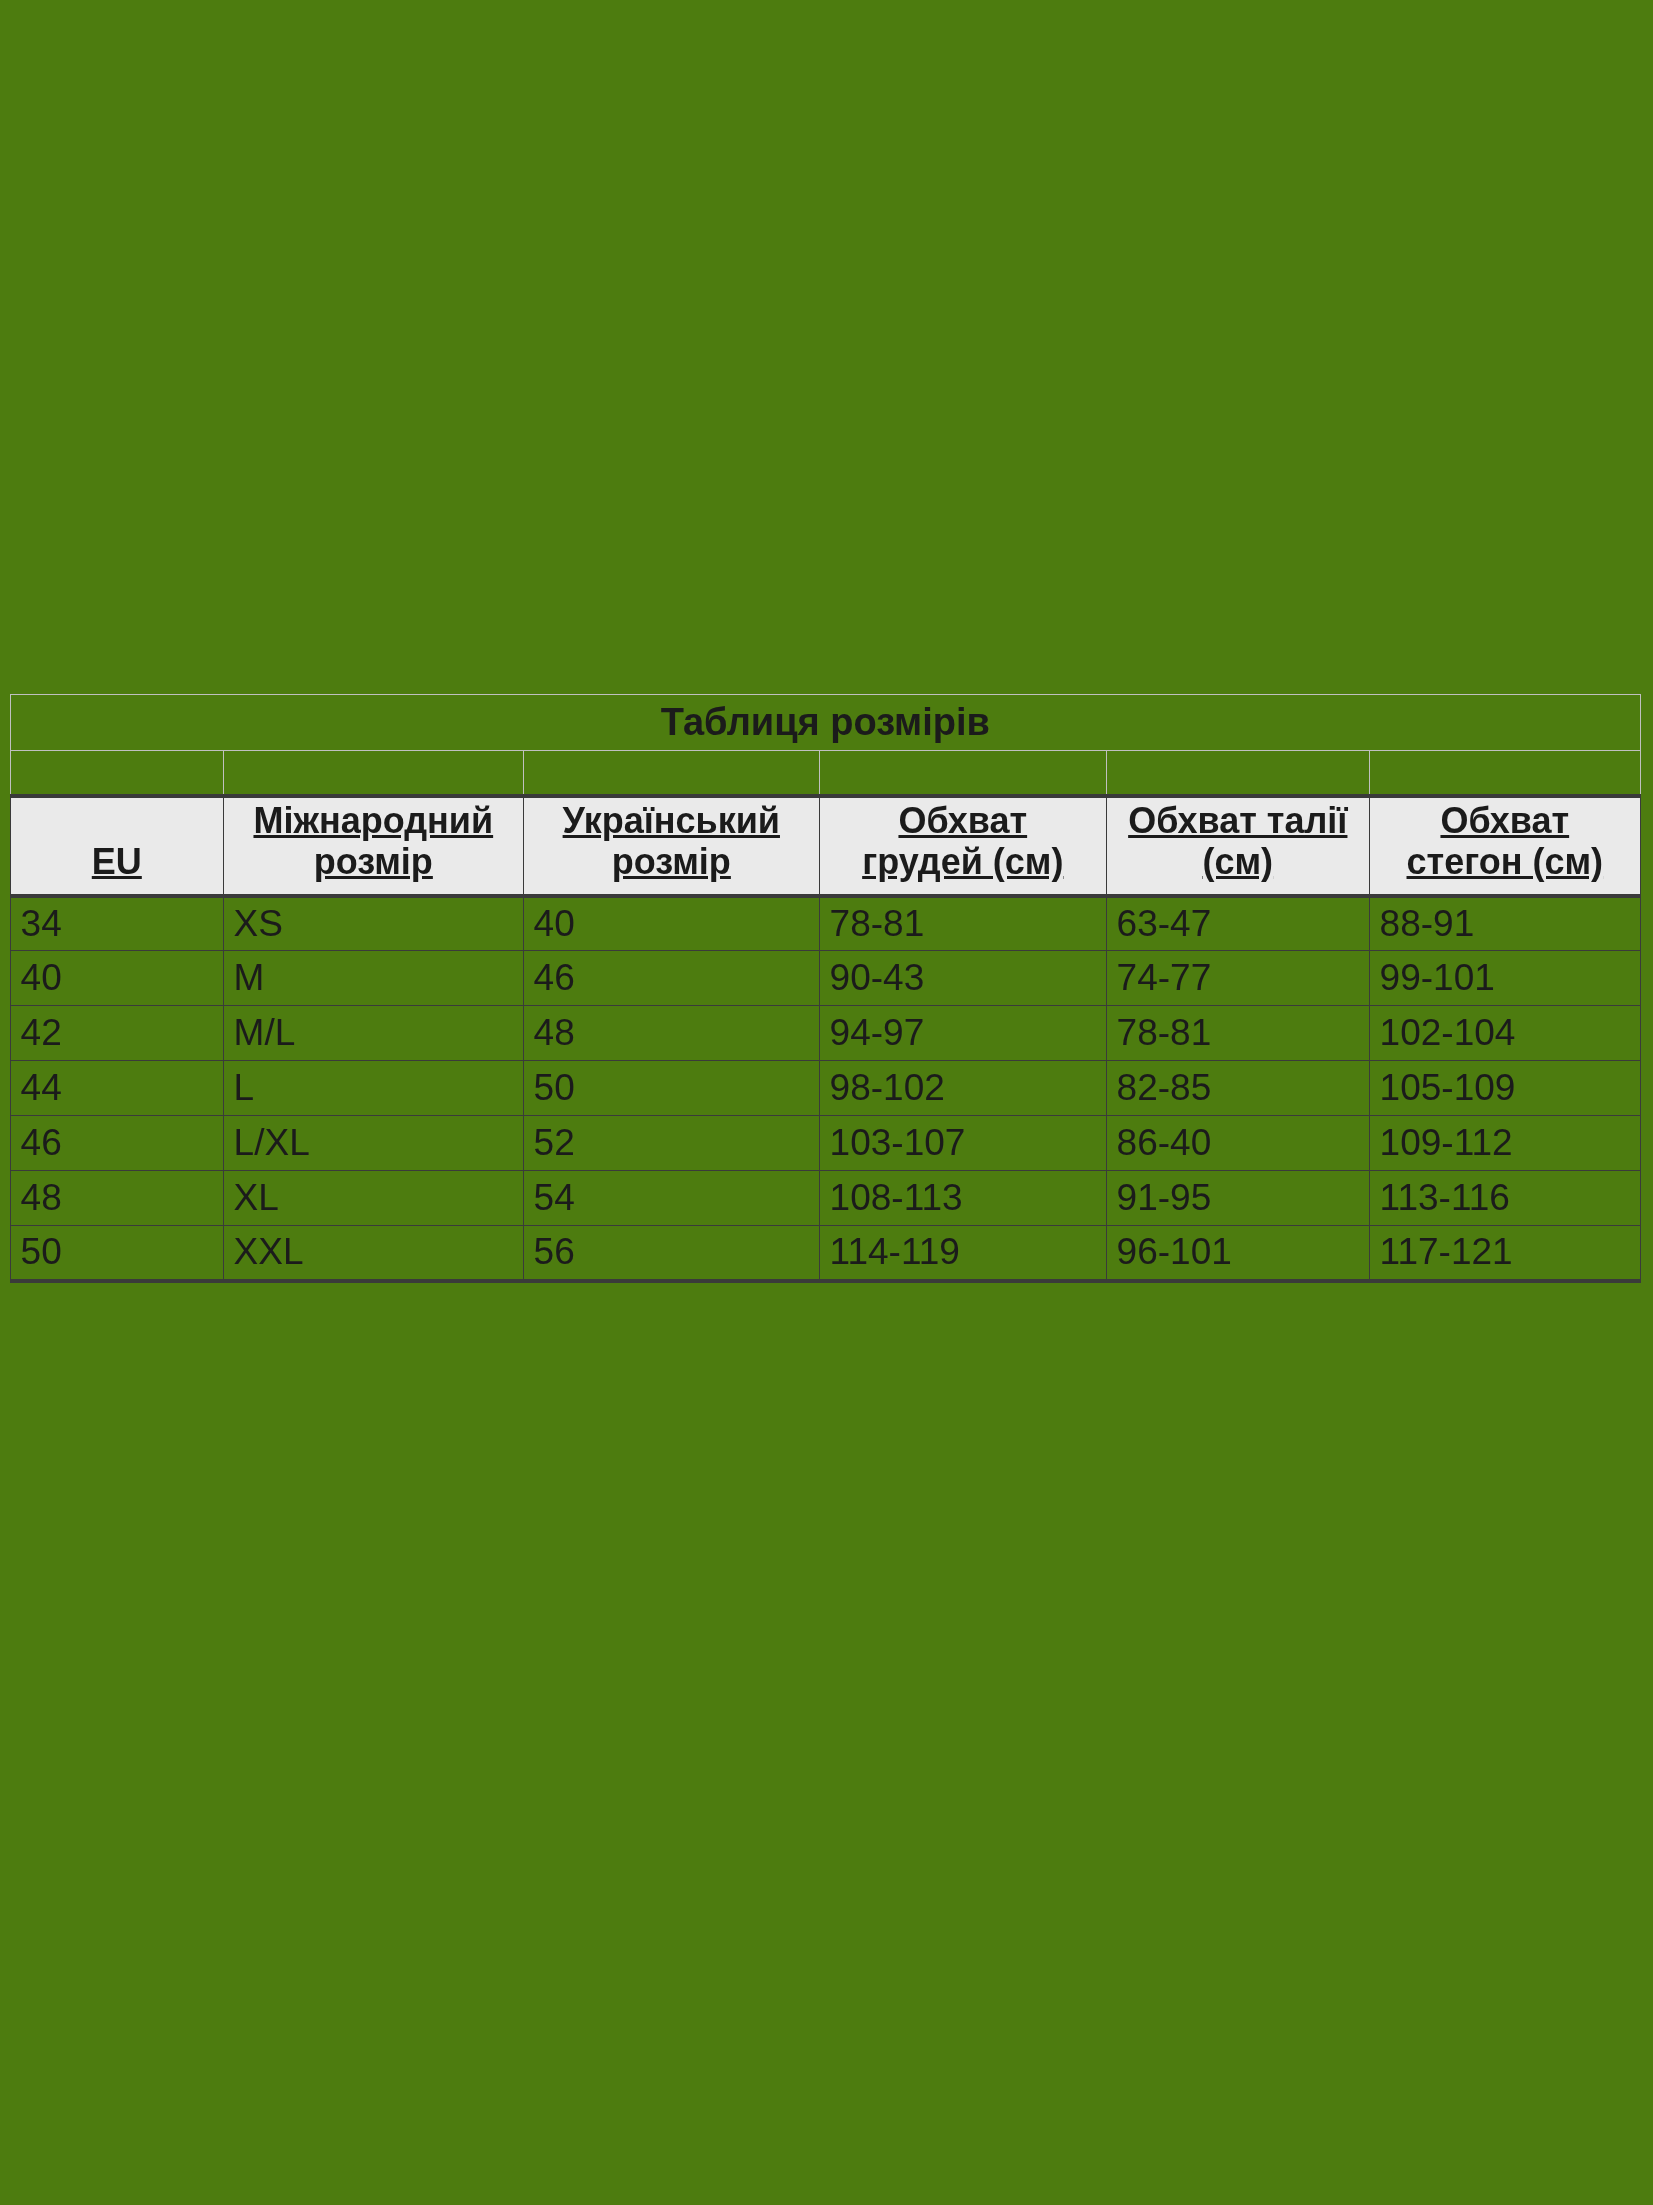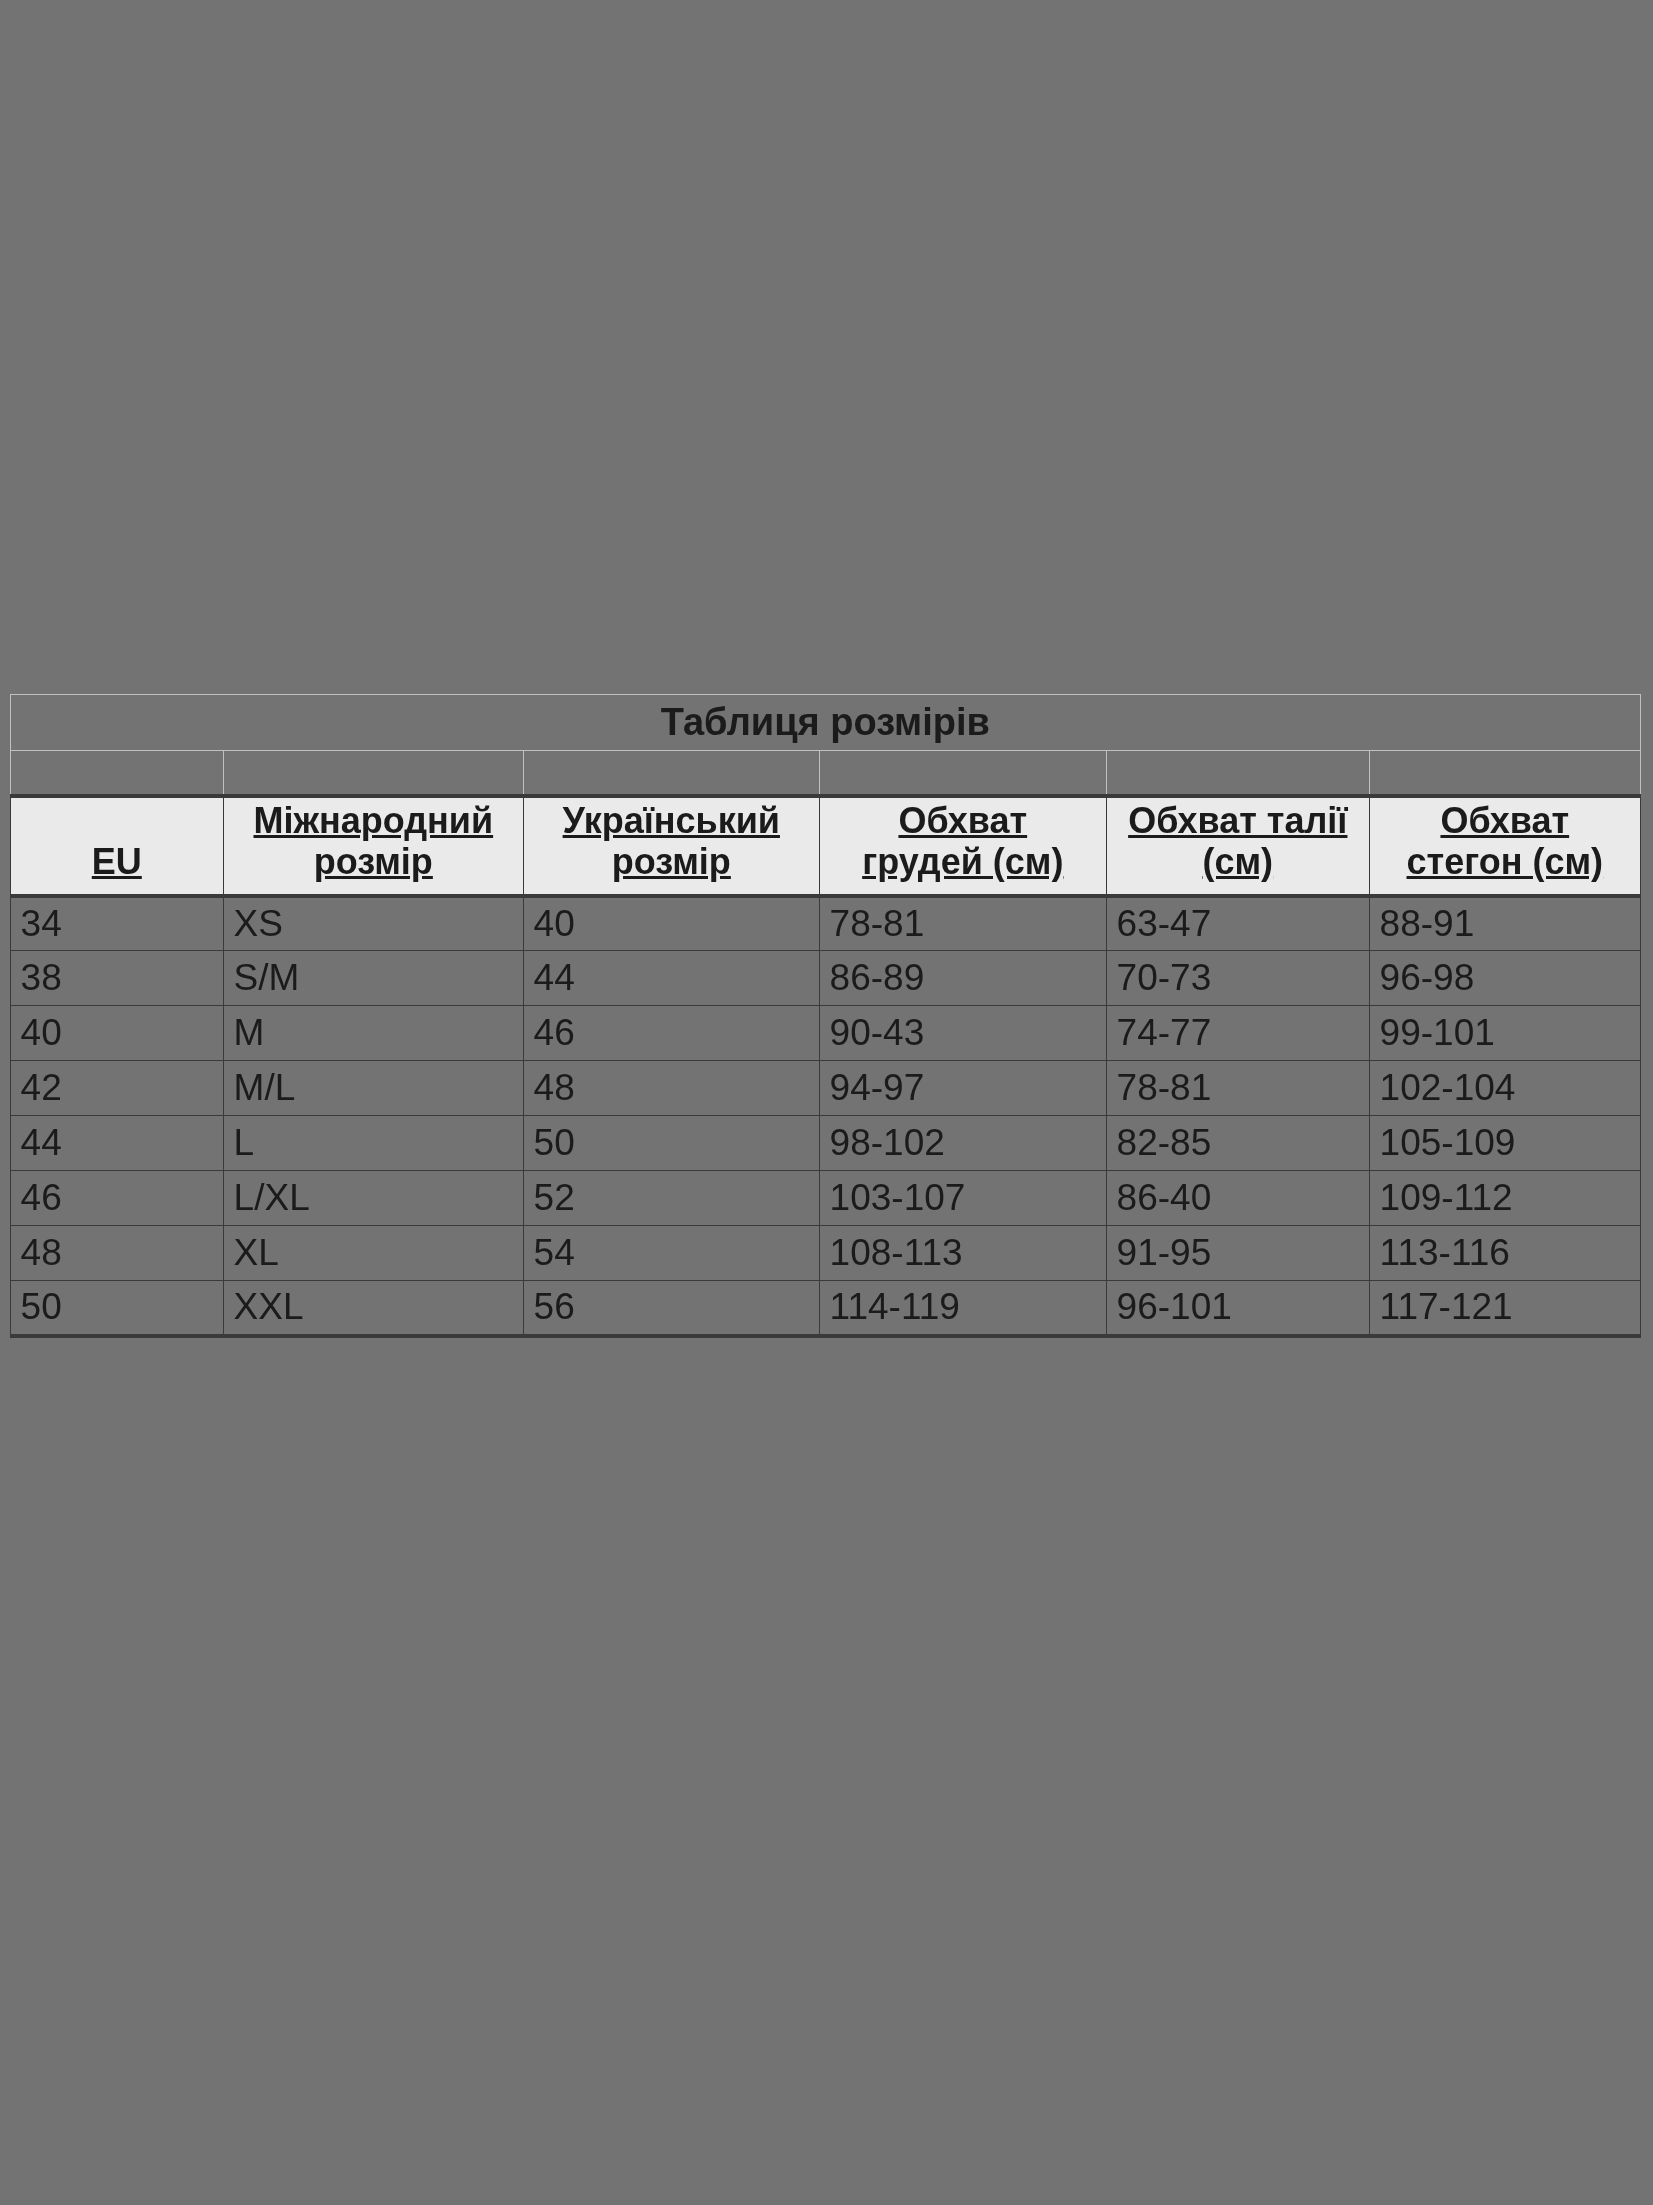--- a/index.html
+++ b/index.html
@@ -4,21 +4,21 @@
 <style>
   html, body {
     margin: 0;
     padding: 0;
     background: #ffffff;
   }
   .page {
     position: relative;
     width: 1654px;
     height: 2205px;
-    background: #737373;
+    background: #4d7c0f;
     font-family: "Liberation Sans", sans-serif;
     color: #1b1b1b;
     overflow: hidden;
   }
   table.size-chart {
     position: absolute;
     left: 9.8px;
     top: 694px;
     width: 1629px;
     border-collapse: collapse;
@@ -115,28 +115,20 @@
 
     <tr class="data-row">
       <td class="data-cell">34</td>
       <td class="data-cell">XS</td>
       <td class="data-cell">40</td>
       <td class="data-cell">78-81</td>
       <td class="data-cell">63-47</td>
       <td class="data-cell">88-91</td>
     </tr>
     <tr class="data-row">
-      <td class="data-cell">38</td>
-      <td class="data-cell">S/M</td>
-      <td class="data-cell">44</td>
-      <td class="data-cell">86-89</td>
-      <td class="data-cell">70-73</td>
-      <td class="data-cell">96-98</td>
-    </tr>
-    <tr class="data-row">
       <td class="data-cell">40</td>
       <td class="data-cell">M</td>
       <td class="data-cell">46</td>
       <td class="data-cell">90-43</td>
       <td class="data-cell">74-77</td>
       <td class="data-cell">99-101</td>
     </tr>
     <tr class="data-row">
       <td class="data-cell">42</td>
       <td class="data-cell">M/L</td>

